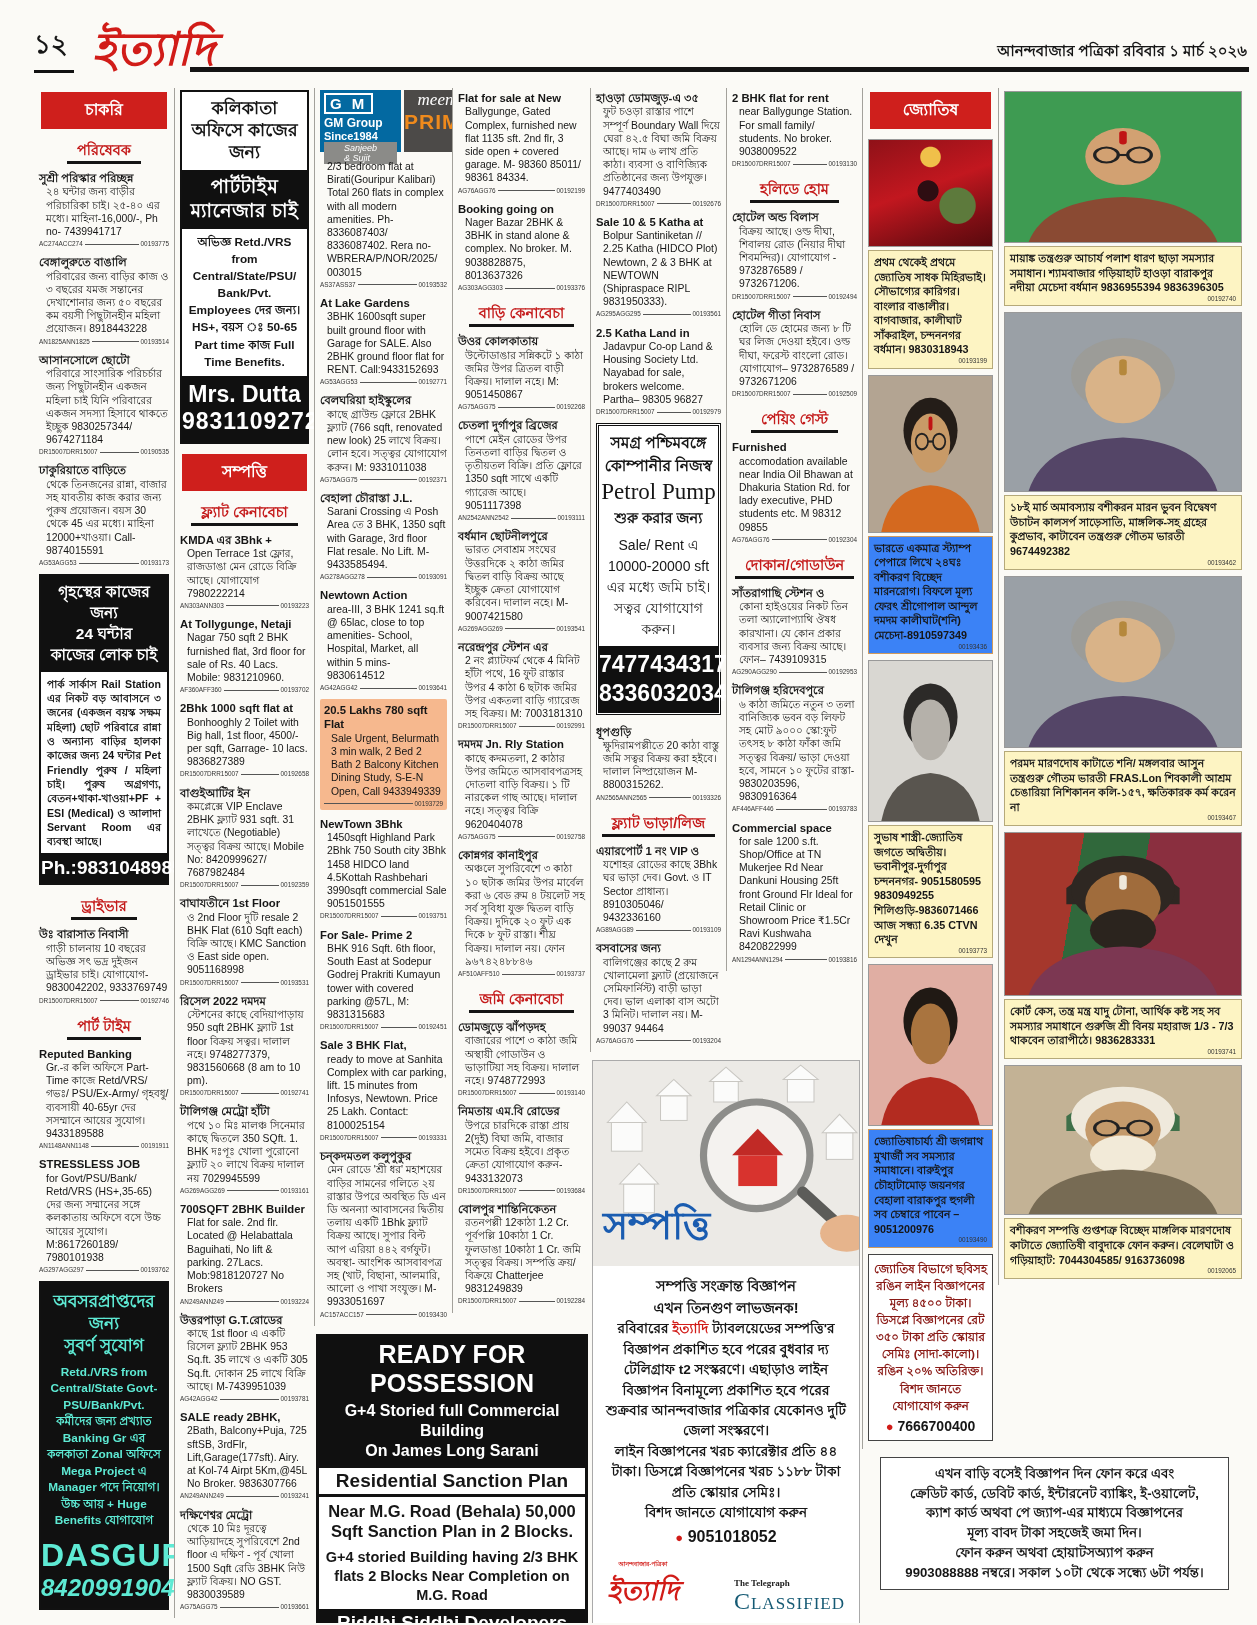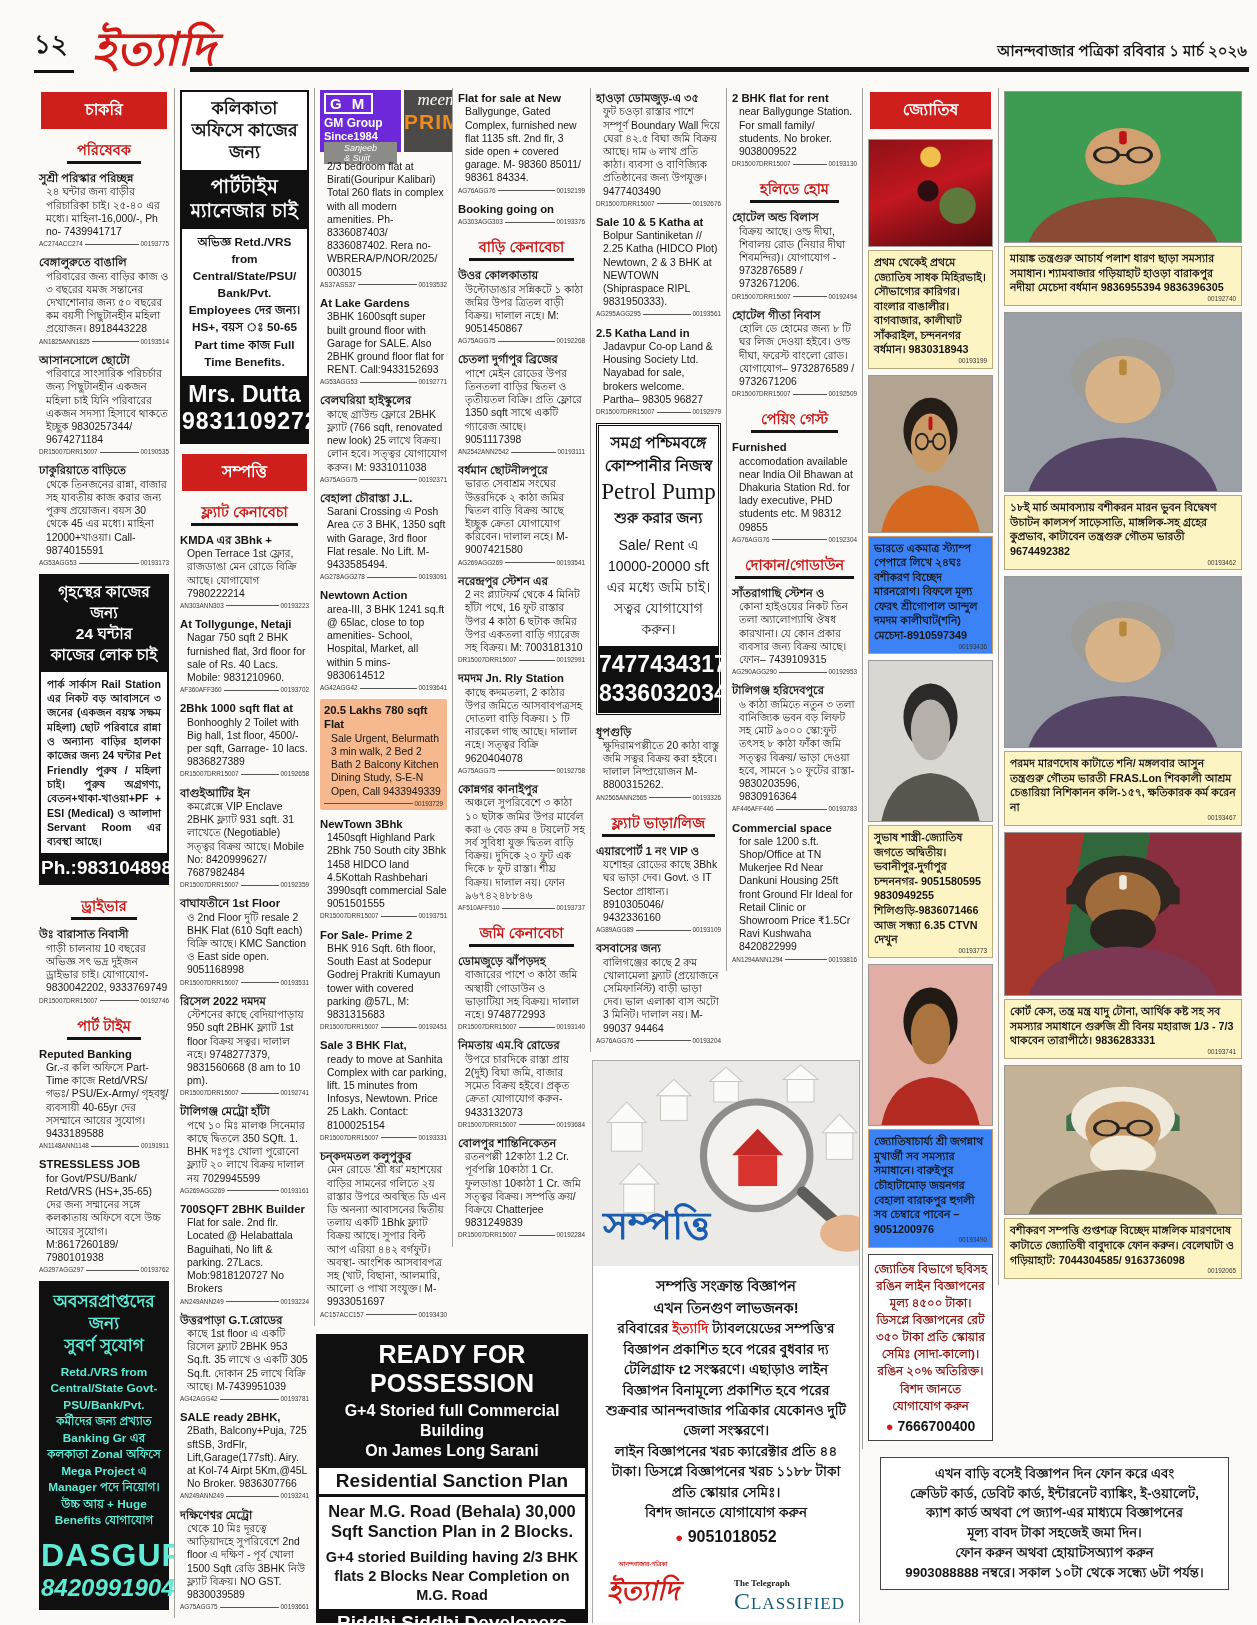--- a/index.html
+++ b/index.html
@@ -50,21 +50,21 @@
   .bx2-phone{font-weight:bold;font-size:24px;font-style:italic;}
   .bx3{border:2px solid #111;margin:2px 0 10px;background:#fff;text-align:center;}
   .bx3-top{font-weight:bold;font-size:17.5px;padding:6px 2px;line-height:1.25;}
   .bx3-banner{background:#101010;color:#fff;font-weight:bold;font-size:19px;padding:5px 2px;
               white-space:pre-line;line-height:1.3;letter-spacing:.5px;}
   .bx3-body{font-weight:bold;font-size:11.8px;padding:5px 5px;line-height:1.45;}
   .bx3-foot{background:#101010;color:#fff;font-weight:bold;padding:5px 0 7px;}
   .bx3-name{font-size:23px;}.bx3-phone{font-size:23px;letter-spacing:1px;}
   
   .gmlogo{display:flex;gap:3px;margin:2px 0 8px;height:62px;}
-  .gm-left{background:#6d28d9;color:#fff;flex:1.2;padding:3px 4px;display:flex;flex-direction:column;}
+  .gm-left{background:#0369a1;color:#fff;flex:1.2;padding:3px 4px;display:flex;flex-direction:column;}
   .gm-letters{font-weight:bold;font-size:15px;border:2px solid #fff;align-self:flex-start;
               padding:0 4px;letter-spacing:3px;}
   .gm-l1{font-weight:bold;font-size:12px;margin-top:2px;}
   .gm-l2{font-weight:bold;font-size:11px;}
   .gm-l3{background:#8b8b88;font-size:9px;margin-top:auto;padding:1px 20px;font-style:italic;}
   .gm-right{background:#4c4a48;flex:1;display:flex;flex-direction:column;align-items:center;}
   .gm-brand{color:#fff;font-family:"Liberation Serif",serif;font-style:italic;font-size:17px;}
   .gm-brand2{color:#ef8a1c;font-weight:bold;font-size:21px;letter-spacing:1px;}
   
   .petrol{border:3px double #111;text-align:center;margin:4px 0 10px;background:#fff;}
@@ -460,20 +460,21 @@
     <span class="ad-t">Flat for sale at New</span>
     <span class="ad-b">Ballygunge, Gated Complex, furnished new flat 1135 sft. 2nd flr, 3 side open + covered garage. M- 98360 85011/ 98361 84334.</span>
     <div class="ref">
       <span>AG76AGG76</span>
                 <span class="refline"></span>
                 <span>00192199</span>
     </div>
   </div>
             <div class="ad">
     <span class="ad-t">Booking going on</span>
+    <span class="ad-b">Nager Bazar 2BHK &amp; 3BHK in stand alone &amp; complex. No broker. M. 9038828875, 8013637326</span>
     <div class="ref">
       <span>AG303AGG303</span>
                 <span class="refline"></span>
                 <span>00193376</span>
     </div>
   </div>
             <div class="sec"><span>বাড়ি কেনাবেচা</span></div>
             <div class="ad">
     <span class="ad-t">উওর কোলকাতায়</span>
     <span class="ad-b">উল্টোডাঙার সন্নিকটে ১ কাঠা জমির উপর ত্রিতল বাড়ী বিক্রয়। দালাল নহে। M: 9051450867</span>
@@ -558,21 +559,21 @@
   </div>
           </div>
       </div>
       <div class="ready">
         <div class="rd-black">
           <div class="rd-l1">READY FOR POSSESSION</div>
           <div class="rd-l23">G+4 Storied full Commercial Building
 On James Long Sarani</div>
         </div>
         <div class="rd-band">Residential Sanction Plan</div>
-        <div class="rd-l56">Near M.G. Road (Behala) 30,000
+        <div class="rd-l56">Near M.G. Road (Behala) 50,000
 Sqft Sanction Plan in 2 Blocks.</div>
         <div class="rd-l78">G+4 storied Building having 2/3 BHK
 flats 2 Blocks Near Completion on M.G. Road</div>
         <div class="rd-black">
           <div class="rd-l9">Riddhi Siddhi Developers</div>
 
         </div>
       </div>
     </div>
 

